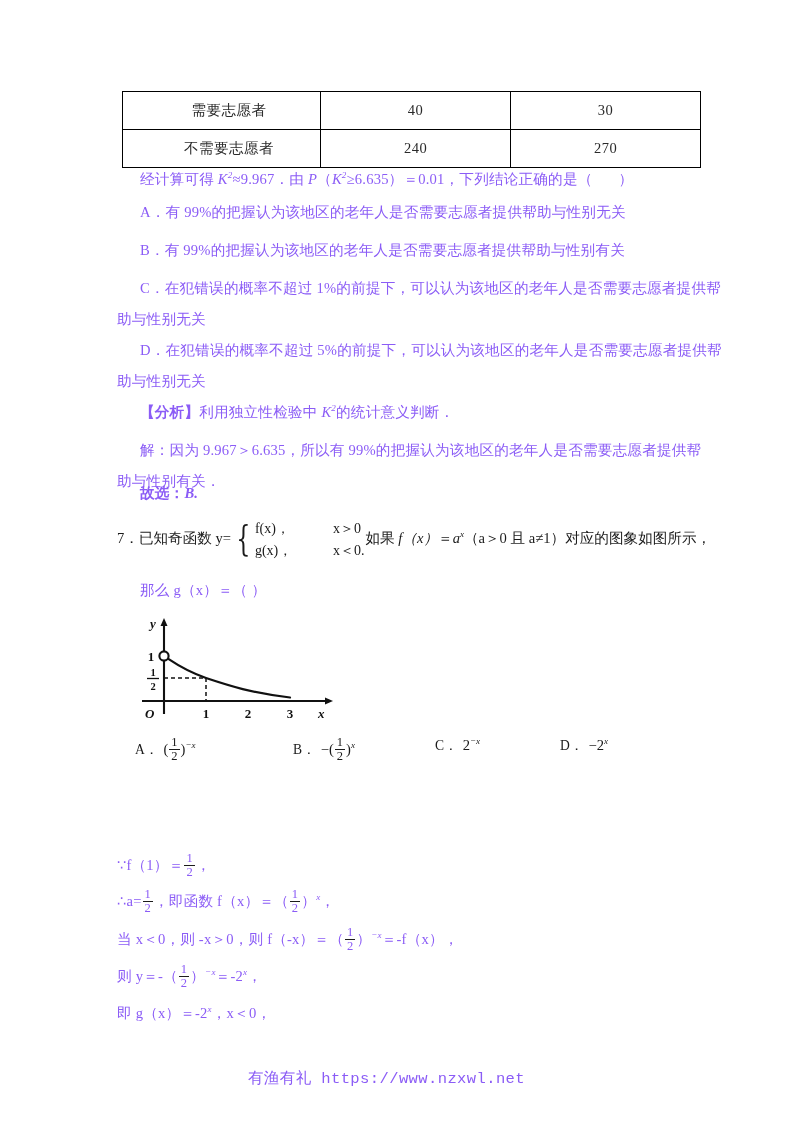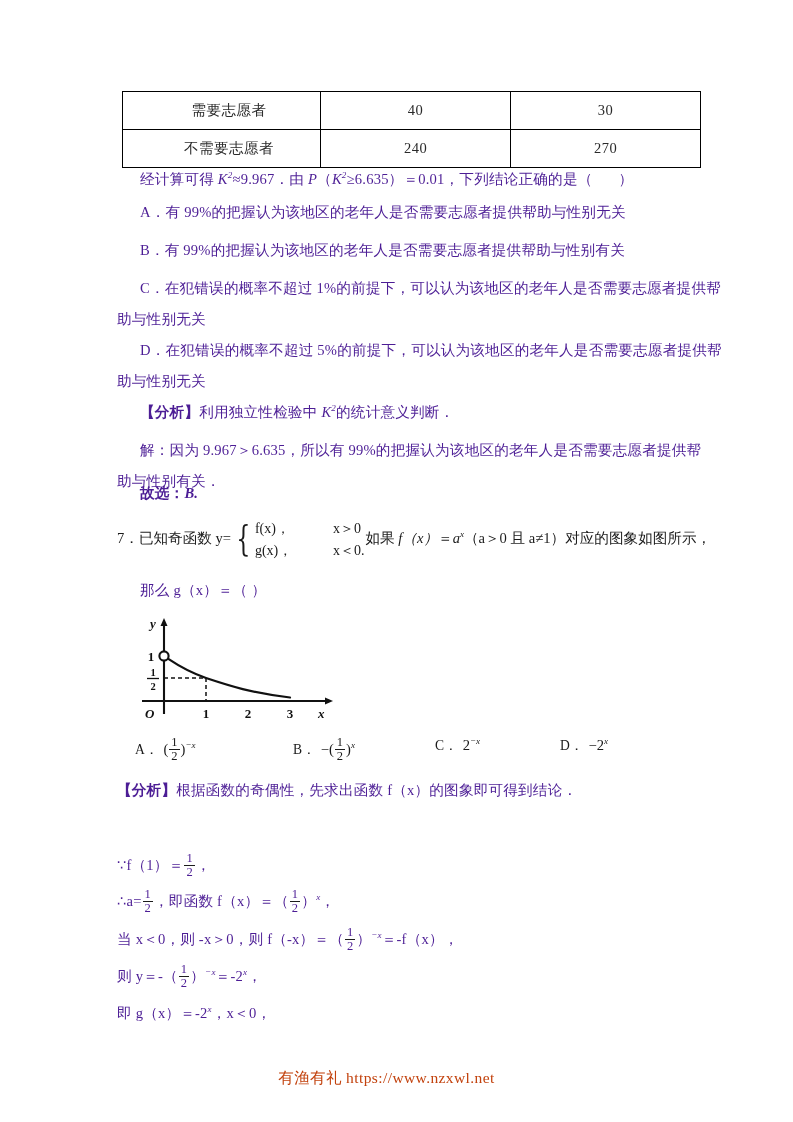--- a/index.html
+++ b/index.html
@@ -44,21 +44,21 @@
   }
   .col-label { width: 180px; padding-left: 16px; }
   .col-num   { width: 187px; }
   .num-cell  { font-size: 15px; }
 
   
   .ln {
     position: absolute;
     font-size: 14.6px;
     line-height: 1.25;
-    color: #4c1d95;
+    color: #8b5cf6;
     white-space: nowrap;
     letter-spacing: 0.2px;
   }
   .indent { left: 140px; }
   .flush  { left: 117px; }
   .bold   { font-weight: bold; }
   .ital   { font-style: italic; }
 
   sup.ex { font-size: 0.62em; vertical-align: super; font-style: italic; }
 
@@ -134,23 +134,23 @@
   .opt-d { left: 425px; }
   .opt .lbl { font-size: 13.6px; margin-right: 5px; }
 
   
   .footer {
     position: absolute;
     left: 0;
     top: 1068px;
     width: 773px;
     text-align: center;
-    font-family: Liberation Serif, serif;
+    font-family: Liberation Mono, monospace;
     font-size: 15.5px;
-    color: #c2410c;
+    color: #8b5cf6;
     letter-spacing: 0.4px;
   }
 </style>
 </head>
 <body>
 
 <div class="page">
 
   <table class="contingency-table">
     <tbody>
@@ -235,23 +235,20 @@
       <span class="lbl">B．</span><span>−</span><span>(</span><span class="frac"><span class="num">1</span><span class="den">2</span></span><span>)</span><sup class="ex">x</sup>
     </span>
     <span class="opt opt-c">
       <span class="lbl">C．</span><span></span><span>2</span><sup class="ex">−x</sup>
     </span>
     <span class="opt opt-d">
       <span class="lbl">D．</span><span>−</span><span>2</span><sup class="ex">x</sup>
     </span>
   </div>
 
-  <div class="ln flush" style="top:781px;">
-    <span class="bold">【分析】</span><span>根据函数的奇偶性，先求出函数 f（x）的图象即可得到结论．</span>
-  </div>
 
 
   <div class="ln flush" style="top:852px;">
     <span>∵f（1）＝</span><span class="frac"><span class="num">1</span><span class="den">2</span></span><span>，</span>
   </div>
 
   <div class="ln flush" style="top:888px;">
     <span>∴a=</span><span class="frac"><span class="num">1</span><span class="den">2</span></span><span>，即函数 f（x）＝（</span><span class="frac"><span class="num">1</span><span class="den">2</span></span><span>）</span><sup class="ex">x</sup><span>，</span>
   </div>
 

